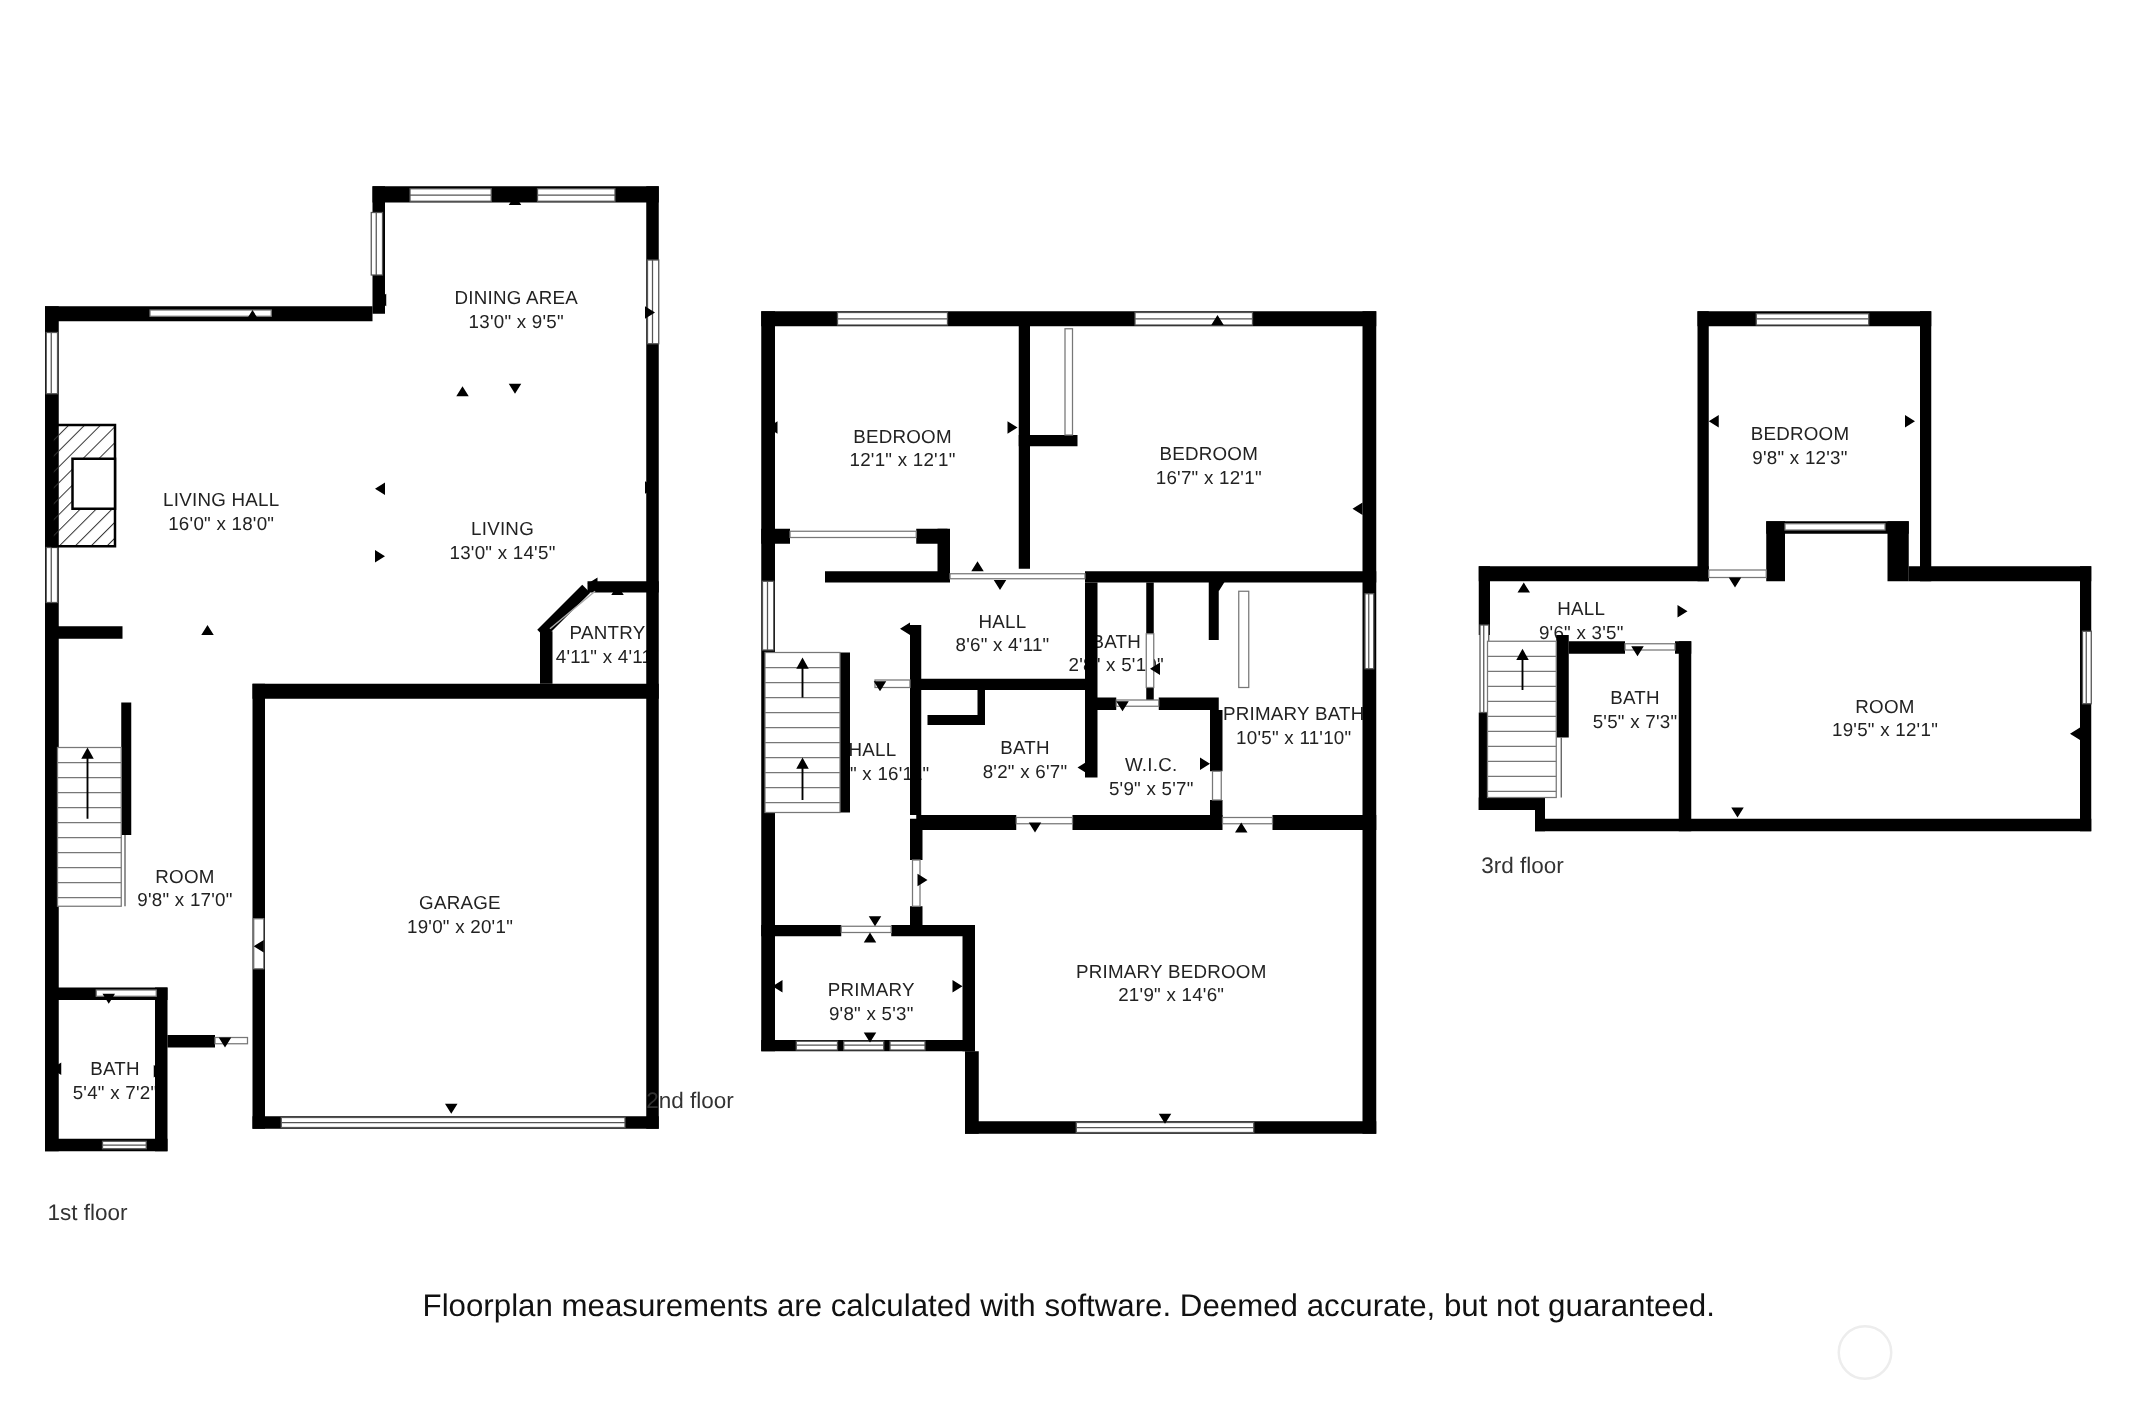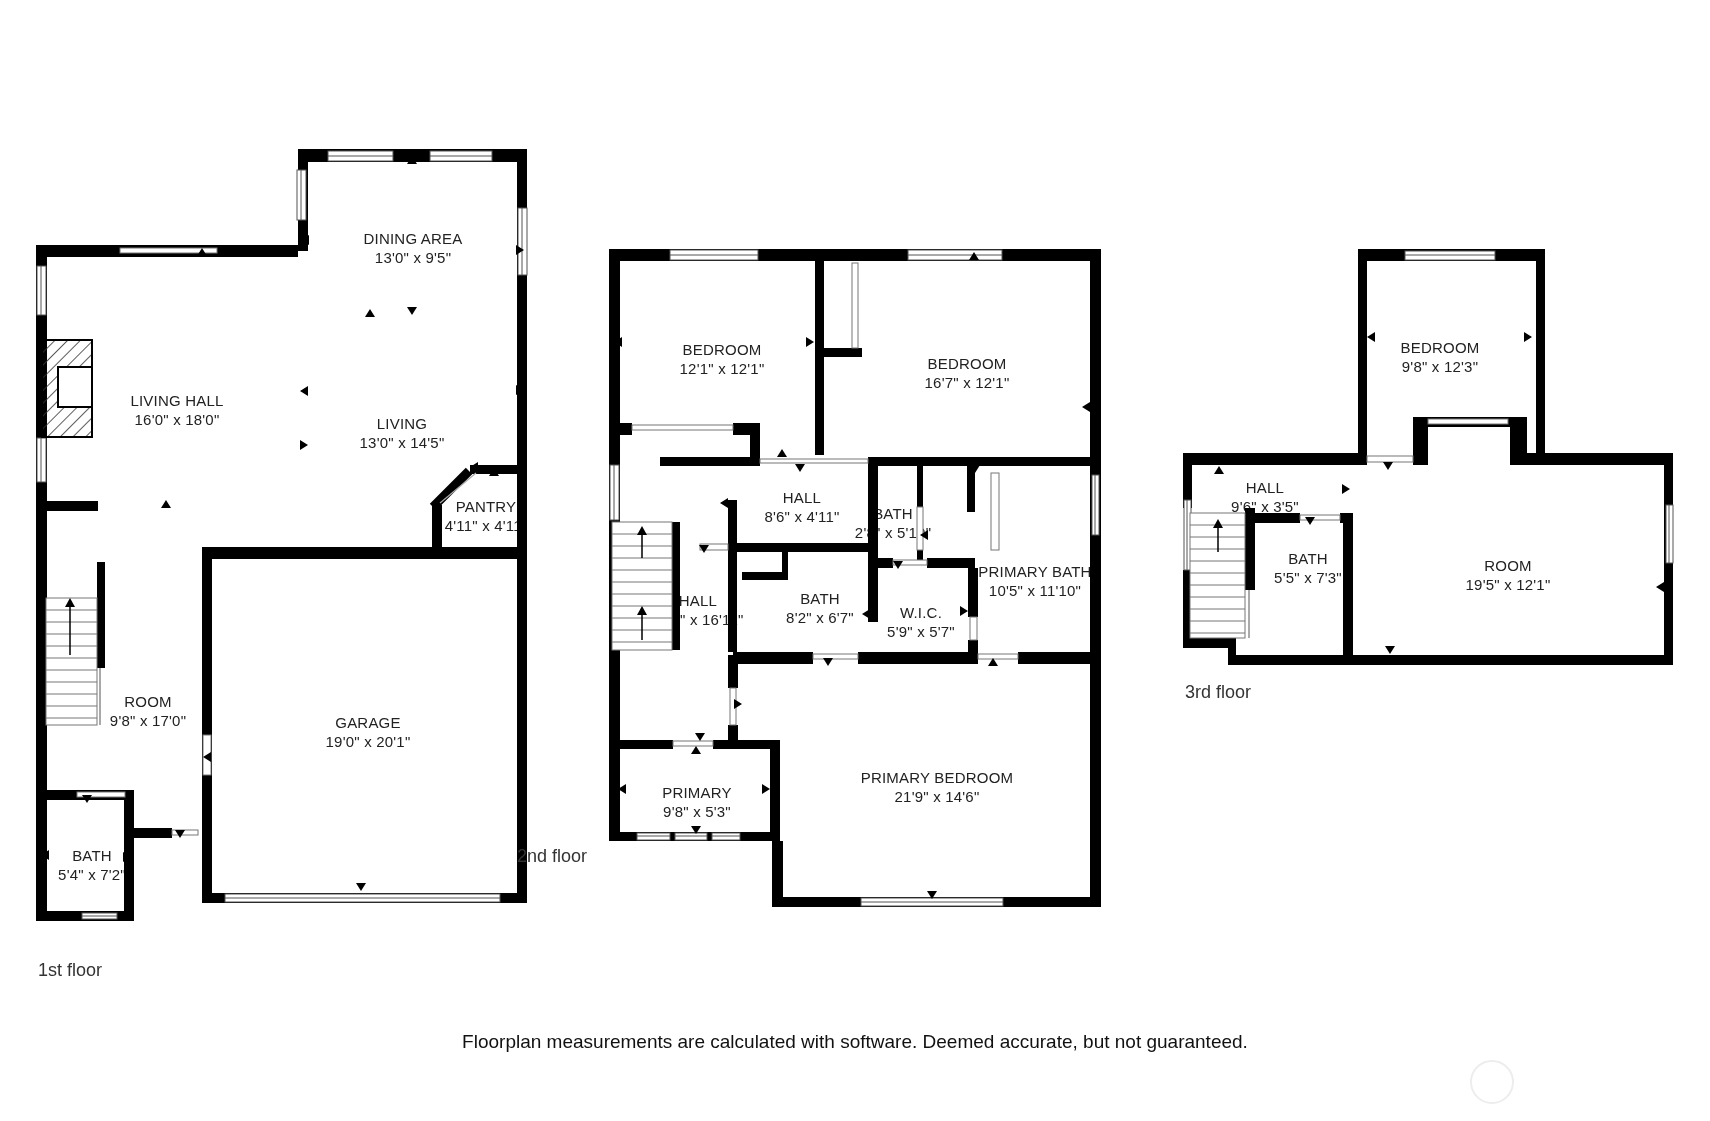--- a/index.html
+++ b/index.html
@@ -3,21 +3,21 @@
 <meta charset="utf-8">
 <style>
   html,body{margin:0;padding:0;background:#fff;}
   .canvas{position:relative;width:1710px;height:1111px;background:#ffffff;overflow:hidden;
           font-family:"Liberation Sans",sans-serif;}
   .plan-svg{position:absolute;left:0;top:0;z-index:2;pointer-events:none;}
   .room-label{position:absolute;transform:translateX(-50%);text-align:center;
           font-size:15px;line-height:19px;color:#222;white-space:nowrap;z-index:1;letter-spacing:.2px;}
   .floor-label{position:absolute;font-size:18px;color:#333;z-index:3;}
   .disclaimer{position:absolute;left:0;right:0;top:1031px;text-align:center;
-          font-size:19px;color:#111;z-index:3;}
+          font-size:25px;color:#111;z-index:3;}
 </style>
 </head>
 <body>
 
 <div class="canvas">
 
   <div class="room-label" style="left:413px;top:229px">
     <div>DINING AREA</div>
     <div>13'0" x 9'5"</div>
   </div>
@@ -98,21 +98,21 @@
   <div class="room-label" style="left:1308px;top:549px">
     <div>BATH</div>
     <div>5'5" x 7'3"</div>
   </div>
   <div class="room-label" style="left:1508px;top:556px">
     <div>ROOM</div>
     <div>19'5" x 12'1"</div>
   </div>
 
   <div class="floor-label" style="left:38px;top:960px">1st floor</div>
-  <div class="floor-label" style="left:517px;top:846px">2nd floor</div>
+  <div class="floor-label" style="left:517px;top:870px">2nd floor</div>
   <div class="floor-label" style="left:1185px;top:682px">3rd floor</div>
 
   <div class="disclaimer">Floorplan measurements are calculated with software. Deemed accurate, but not guaranteed.</div>
 
   <svg class="plan-svg" width="1710" height="1121" viewBox="0 0 1710 1121">
     <defs>
       <pattern id="hatch" width="9" height="9" patternUnits="userSpaceOnUse" patternTransform="rotate(45)">
         <line x1="0" y1="0" x2="0" y2="9" stroke="#333" stroke-width="1.6"></line>
       </pattern>
     </defs>

